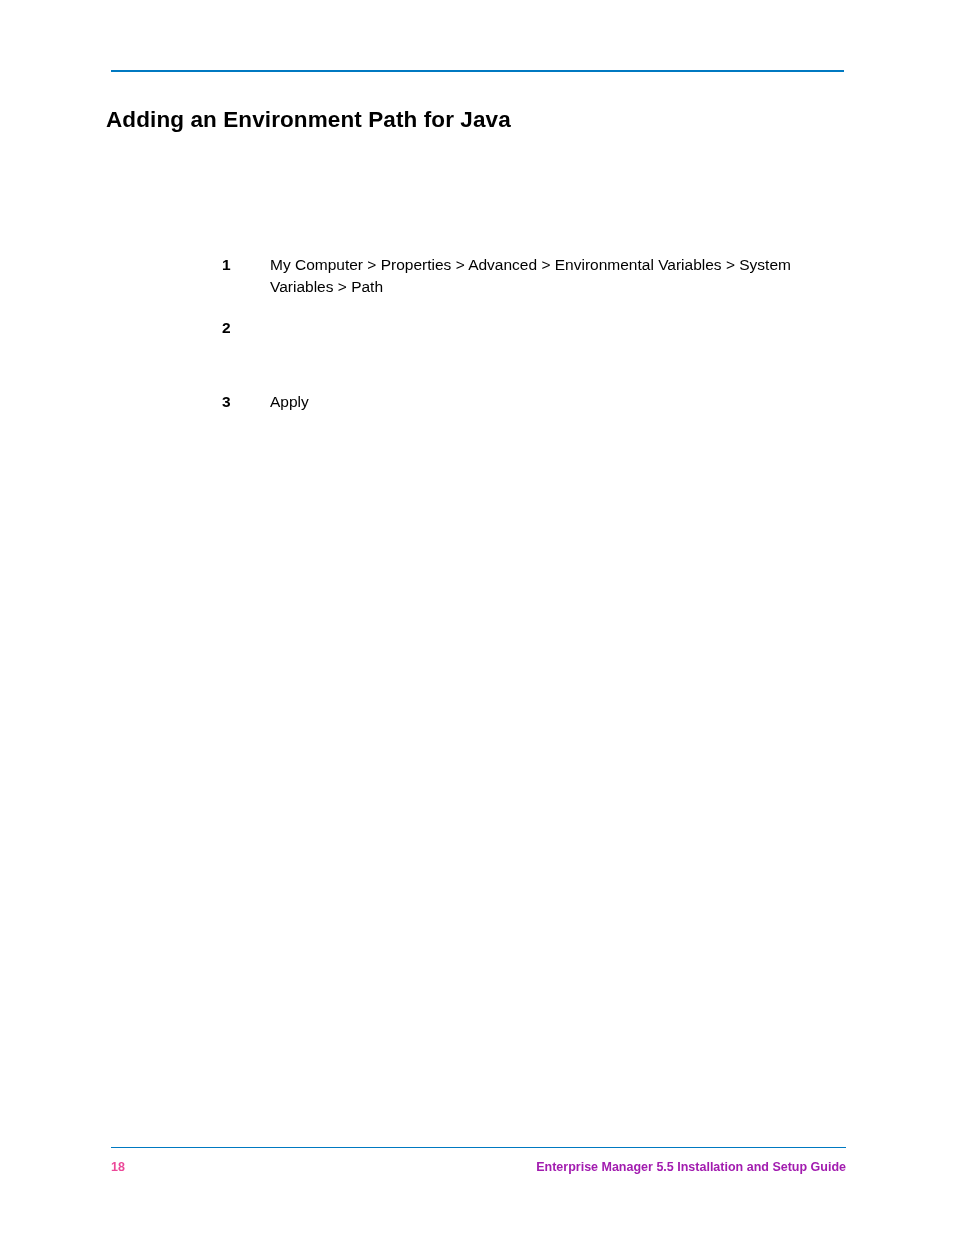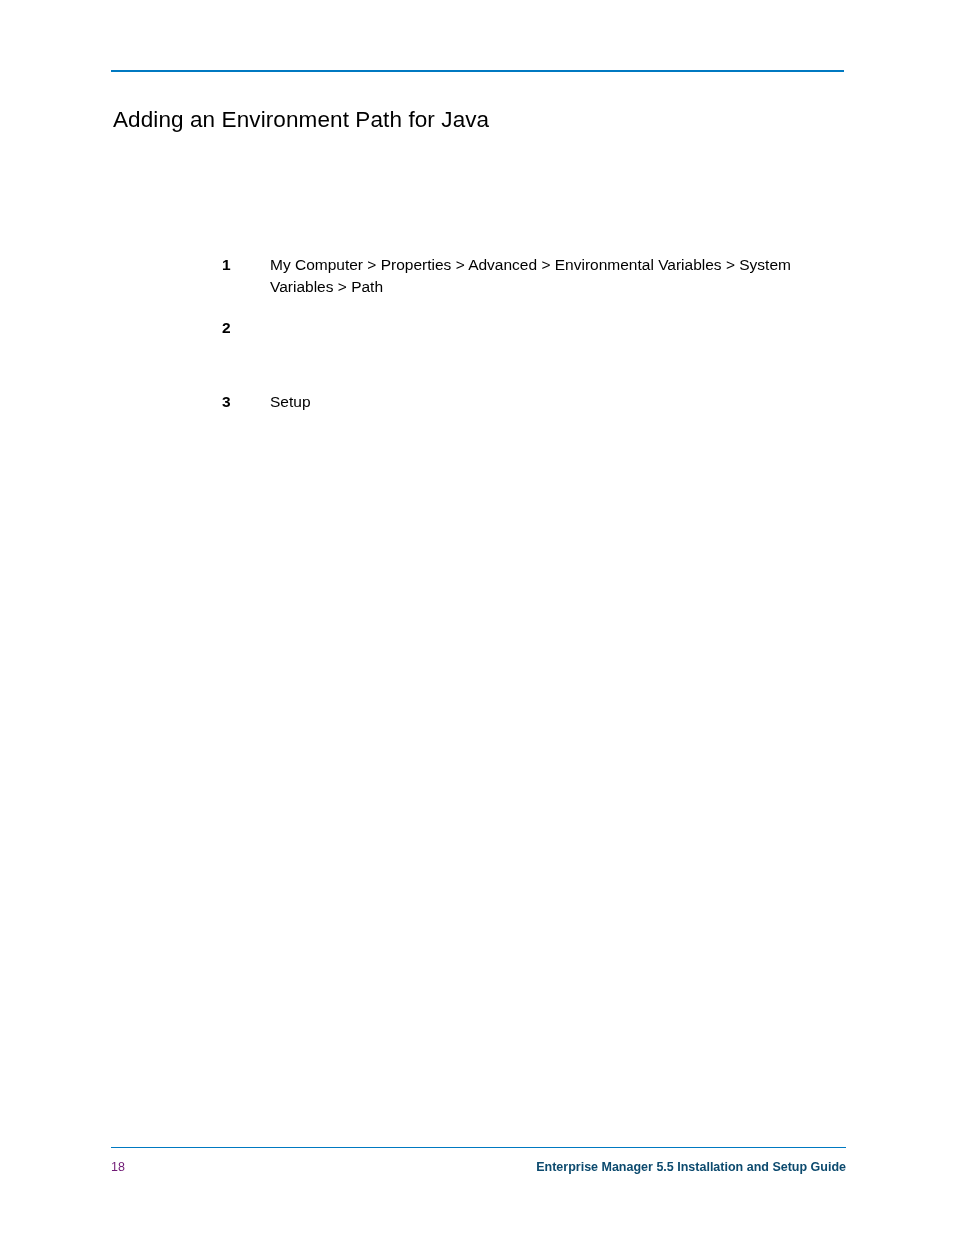--- a/index.html
+++ b/index.html
@@ -26,24 +26,24 @@
   }
   .bottom-rule {
     position: absolute;
     left: 111px;
     top: 1147px;
     width: 735px;
     border-top: 1px solid #0079c1;
   }
   .heading {
     position: absolute;
-    left: 113px;
+    left: 106px;
     top: 107px;
     font-size: 22.5px;
-    font-weight: normal;
+    font-weight: bold;
     color: #000;
     letter-spacing: 0.1px;
   }
   .steps {
     position: absolute;
     left: 222px;
     top: 254px;
     width: 620px;
     font-size: 15.5px;
     line-height: 1.4;
@@ -65,30 +65,30 @@
     font-weight: normal;
   }
   .step-3 {
     margin-top: 52px;
   }
   .page-number {
     position: absolute;
     left: 111px;
     top: 1160px;
     font-size: 12.5px;
-    font-weight: normal;
-    color: #701a75;
+    font-weight: bold;
+    color: #ec4899;
   }
   .footer-title {
     position: absolute;
     right: 108px;
     top: 1160px;
     font-size: 12.5px;
     font-weight: bold;
-    color: #0c4a6e;
+    color: #a21caf;
     text-align: right;
   }
 </style>
 </head>
 <body>
 
 <div class="page">
 
   <div class="top-rule"></div>
 
@@ -104,21 +104,21 @@
     </div>
 
     <div class="step">
       <div class="step-num">2</div>
       <div class="step-body"></div>
     </div>
 
     <div class="step step-3">
       <div class="step-num">3</div>
       <div class="step-body">
-        <span class="step-bold">Setup</span>
+        <span class="step-bold">Apply</span>
       </div>
     </div>
 
   </div>
 
   <div class="bottom-rule"></div>
 
   <div class="page-number">18</div>
   <div class="footer-title">Enterprise Manager 5.5 Installation and Setup Guide</div>
 

